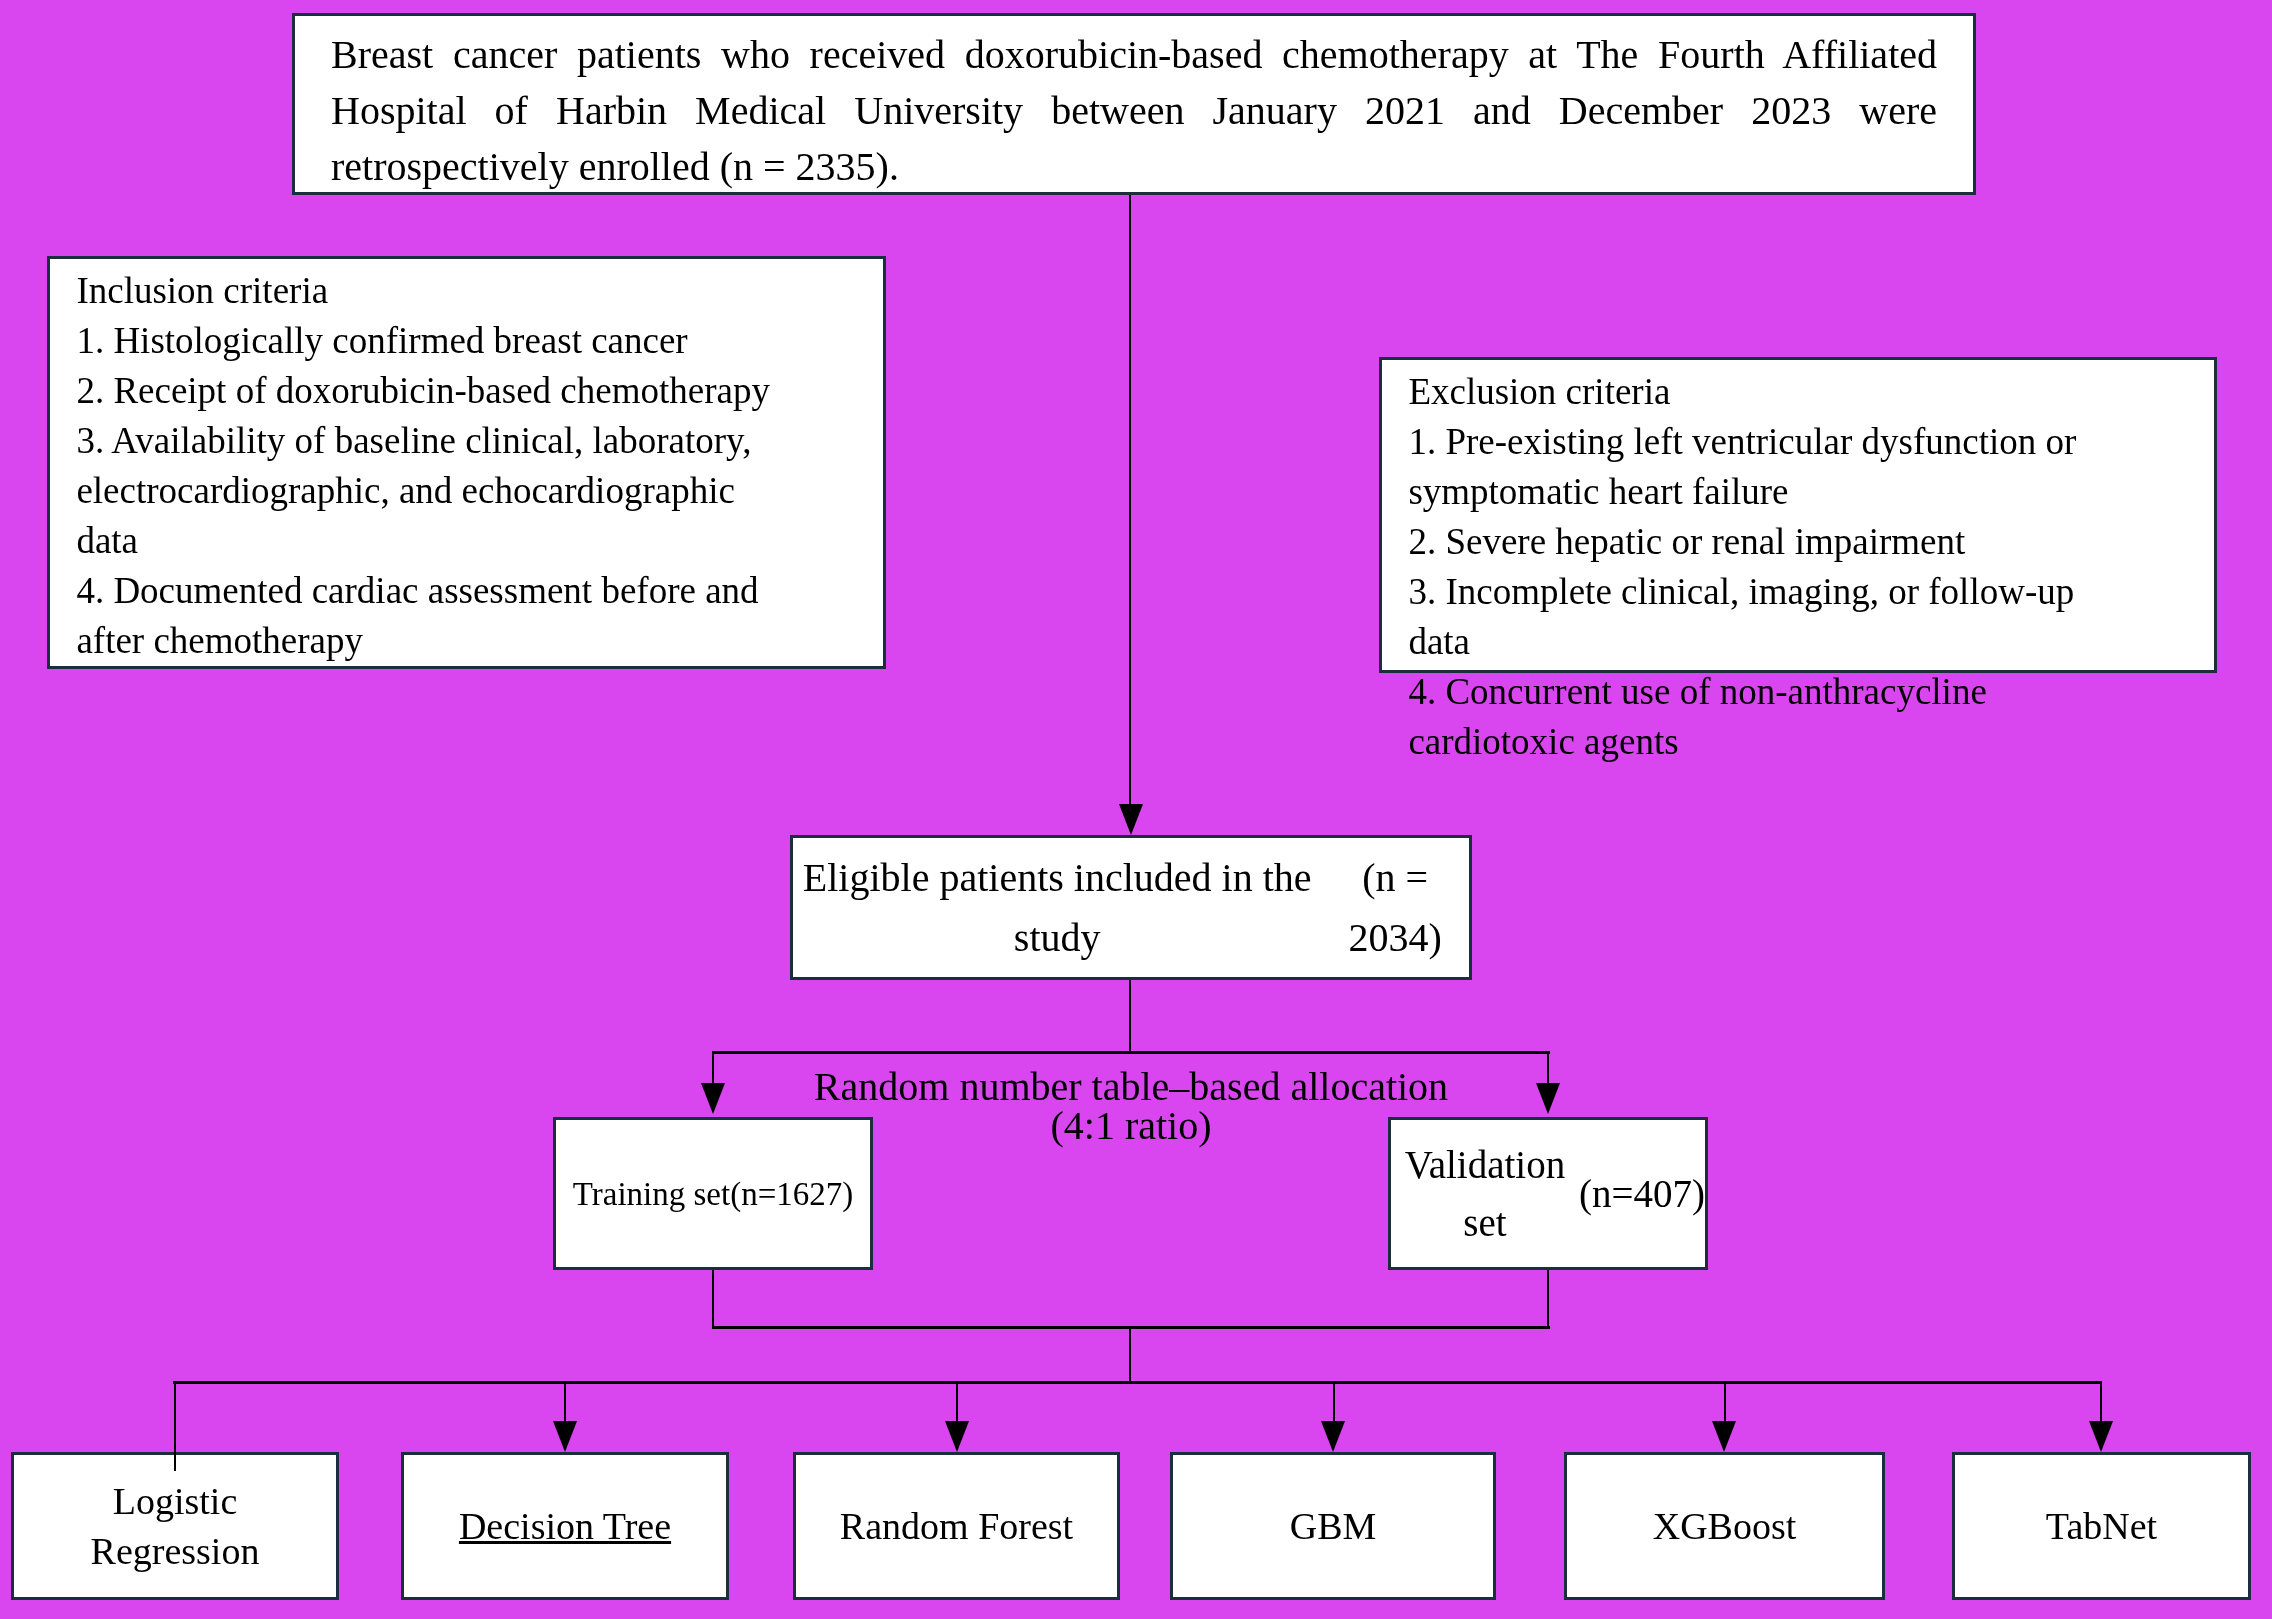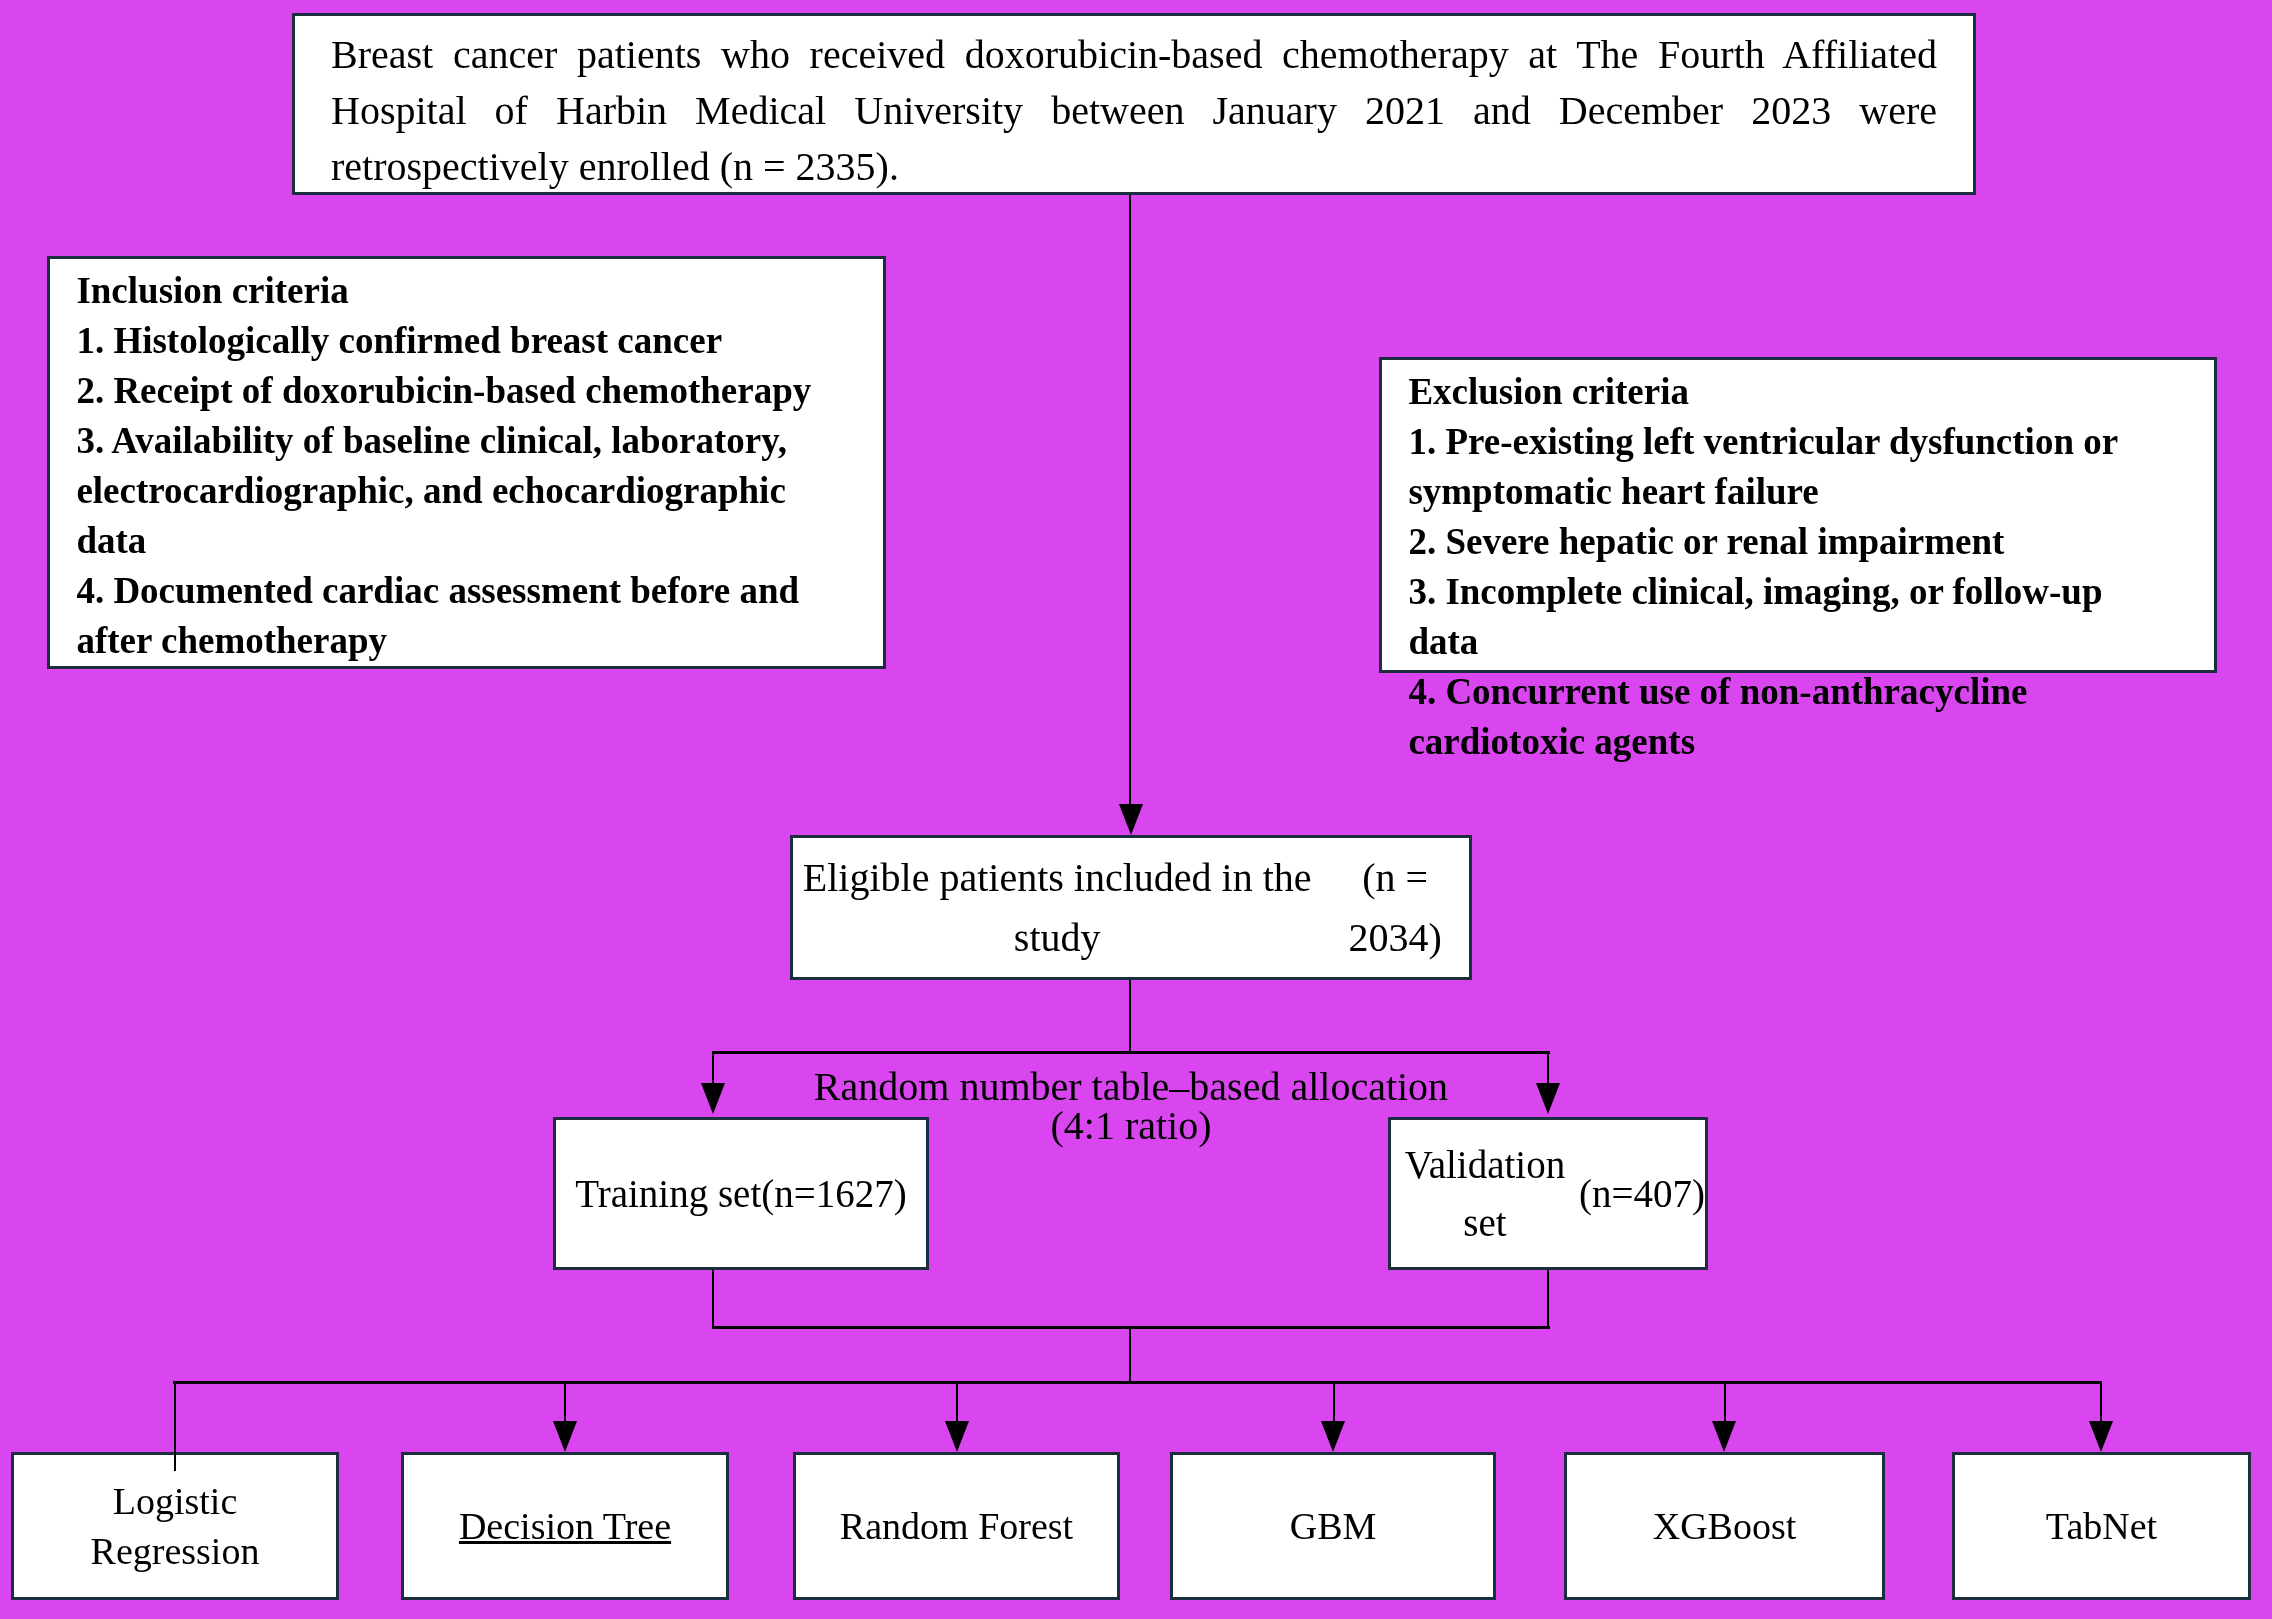--- a/index.html
+++ b/index.html
@@ -24,32 +24,31 @@
     padding: 11px 36px;
     font-size: 40px; line-height: 56px;
   }
   .jline { text-align: justify; text-align-last: justify; }
   .lline { text-align: left; }
   
   .criteria {
     font-size: 37px; line-height: 50px;
     padding: 7px 26.4px;
     text-align: left;
-    font-weight: bold;
   }
   .inclusion-box { left: 47px;  top: 256px; width: 839px; height: 413px; }
   .exclusion-box { left: 1379px; top: 357px; width: 838px; height: 316px; }
   
   .cbox {
     display: flex; flex-direction: row;
     align-items: center; justify-content: center;
     text-align: center;
   }
   .eligible-box   { left: 790px; top: 835px; width: 682px; height: 145px; font-size: 40px; line-height: 60px; }
-  .training-box   { left: 553px;  top: 1117px; width: 376px; height: 153px; font-size: 39px; line-height: 58px; }
+  .training-box   { left: 553px;  top: 1117px; width: 320px; height: 153px; font-size: 33px; line-height: 58px; }
   .validation-box { left: 1388px; top: 1117px; width: 320px; height: 153px; font-size: 39px; line-height: 58px; }
   .model-box {
     top: 1452px; height: 148px;
     font-size: 38px; line-height: 50px;
     padding: 0 12.5px;
   }
   .m1 { left: 11px;   width: 328px; }
   .m2 { left: 401px;  width: 328px; text-decoration: underline; }
   .m3 { left: 793px; width: 327px; }
   .m4 { left: 1170px; width: 326px; }

